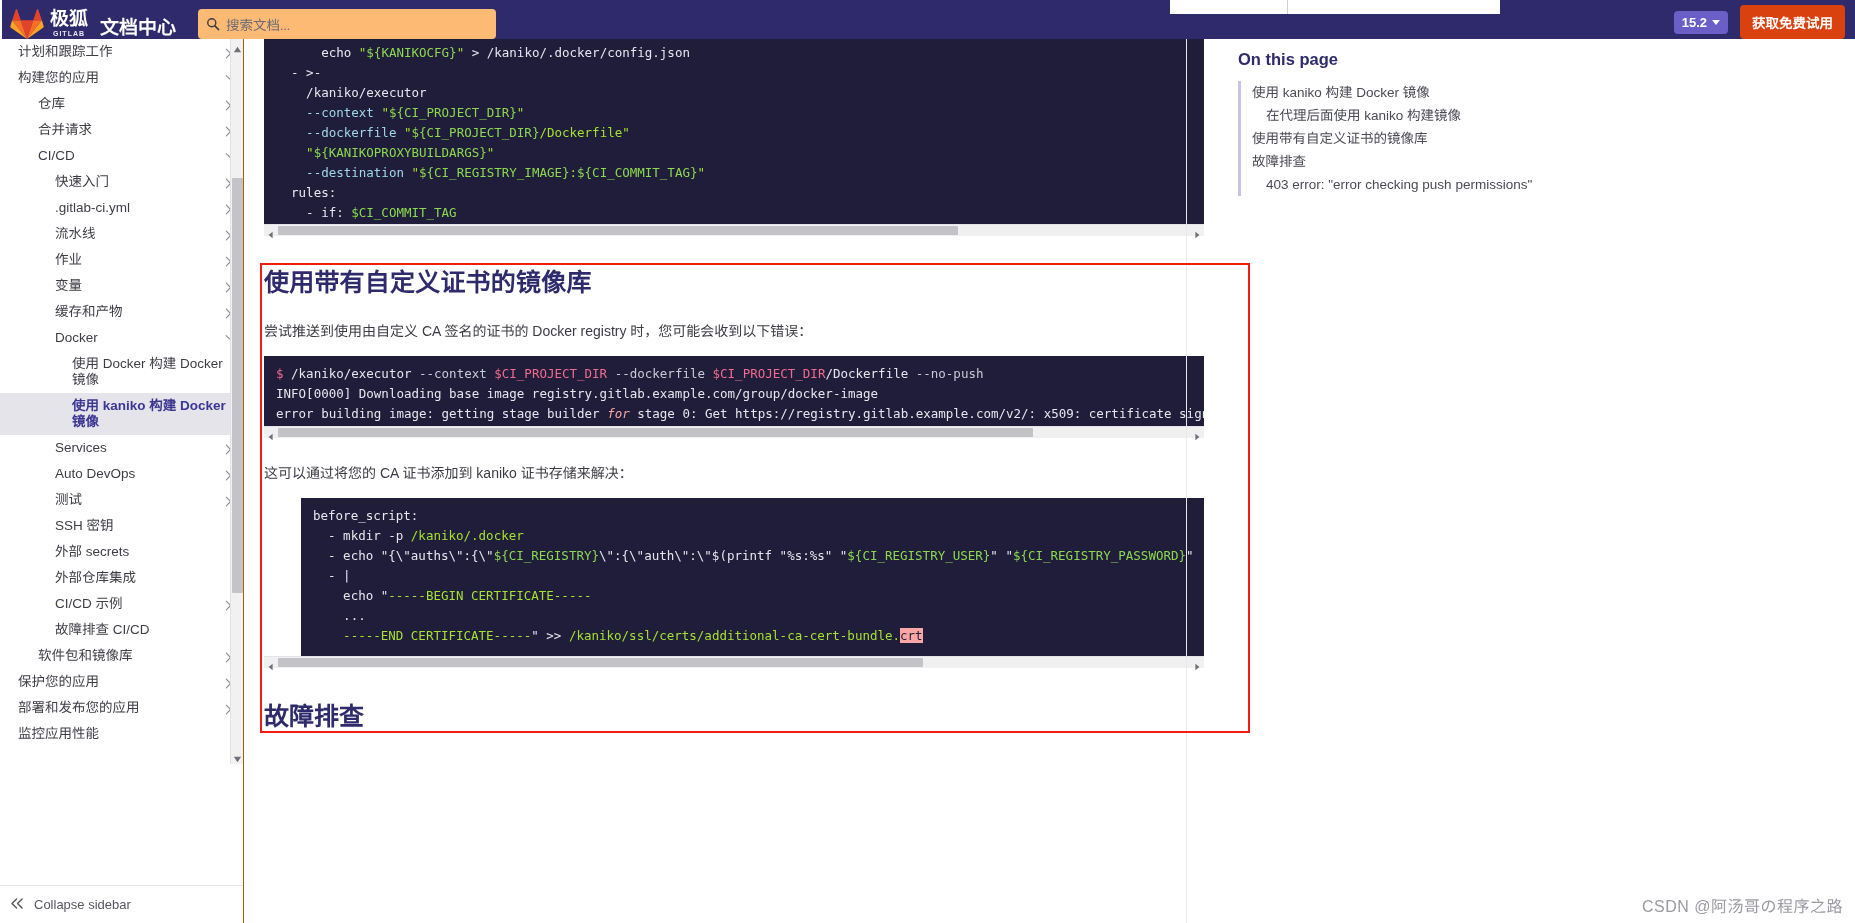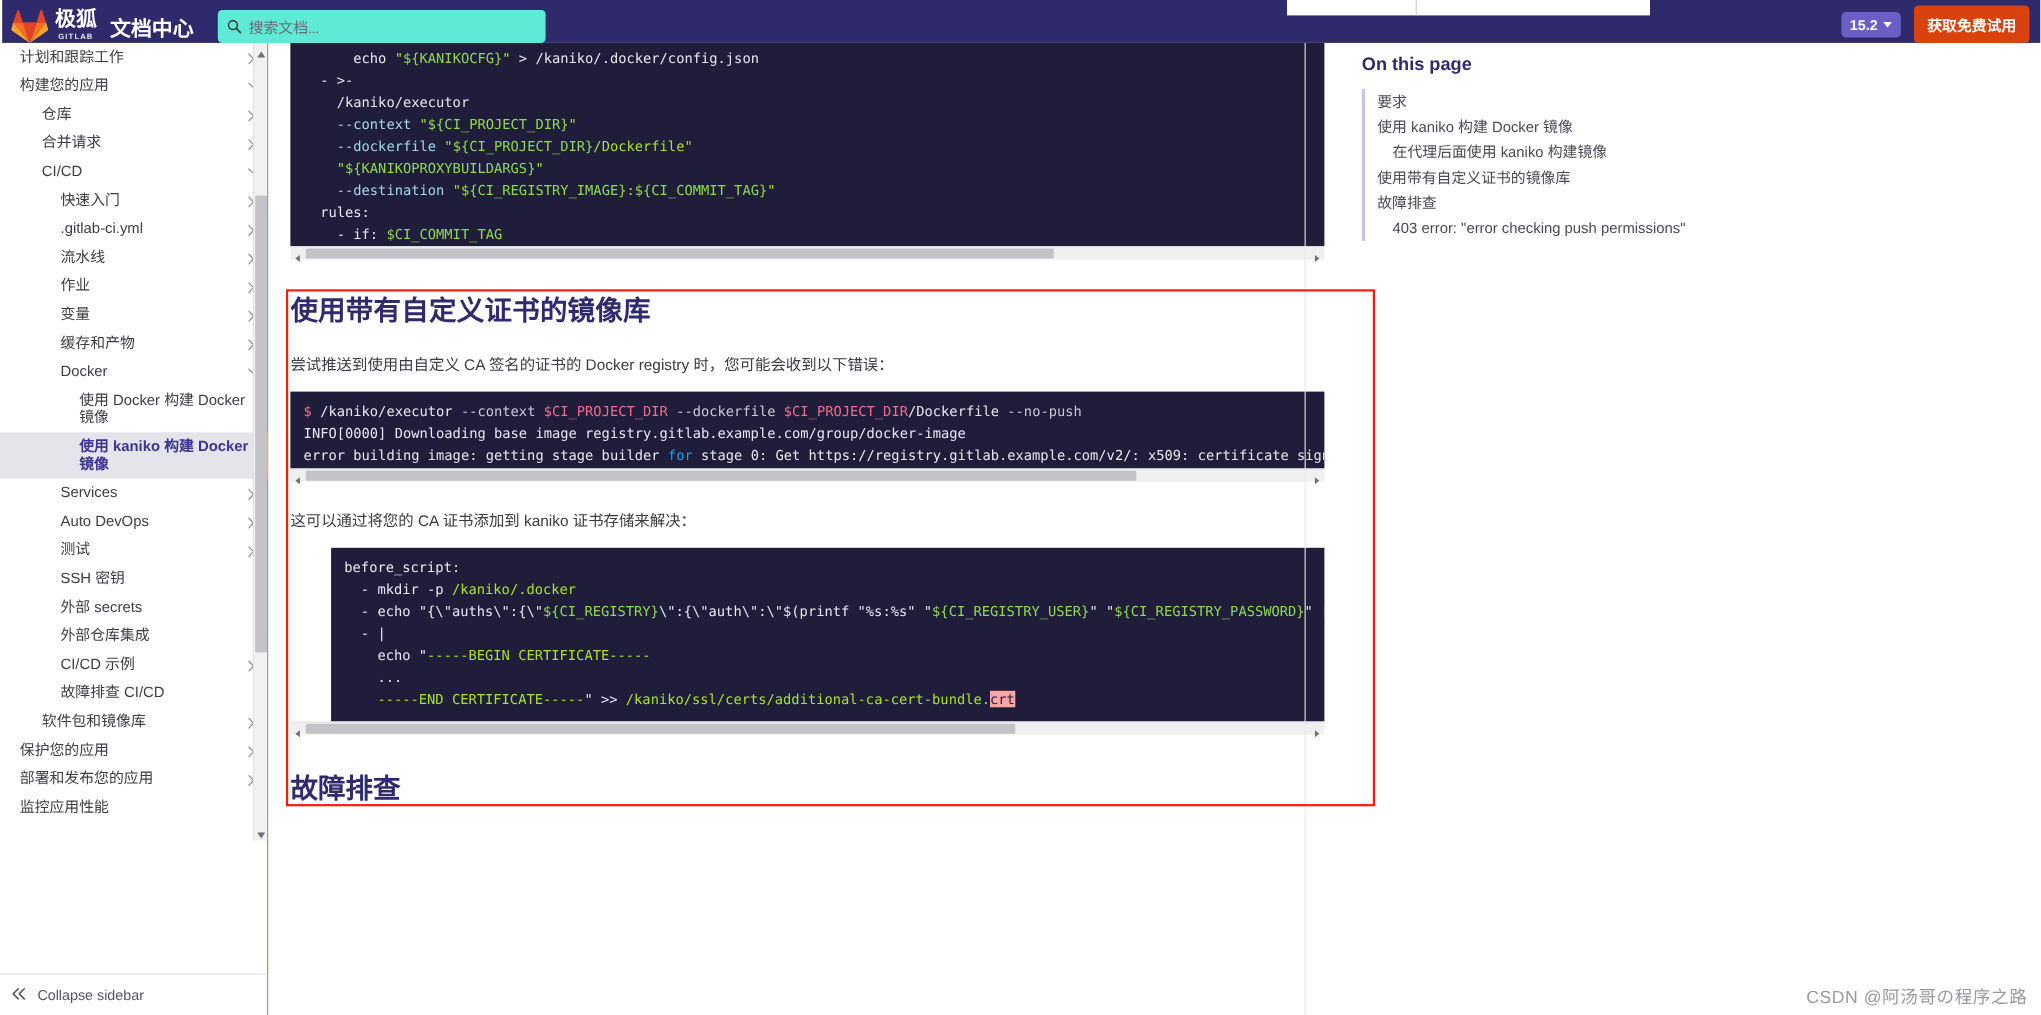--- a/index.html
+++ b/index.html
@@ -27,21 +27,21 @@
   .brand-cn {
     display:flex; flex-direction: column; align-items:center; line-height:1;
     color:#fff;
   }
   .brand-cn .b1 { font-size: 19px; font-weight: 700; letter-spacing:0px; }
   .brand-cn .b2 { font-size: 7px; font-weight: 700; letter-spacing: 1px; margin-top:2px; color:#e9e7f4;}
   .docs-title { color:#fff; font-size:19px; font-weight:700; margin-left:12px; white-space:nowrap;}
   .searchbox {
     margin-left: 22px;
     width: 298px; height: 30px;
-    background:#5eead4; border-radius: 4px;
+    background:#fdba74; border-radius: 4px;
     display:flex; align-items:center; padding: 0 8px;
     gap:6px;
     font-family:Liberation Serif, serif;
   }
   .searchbox .ph { color:#6b6b78; font-size:13.5px; }
   .search-icon { width:14px; height:14px; flex:0 0 auto; }
   .topnav-right { margin-left:auto; display:flex; align-items:center; gap:12px; padding-right:12px;}
   .ver-pill {
     background:#6b5fc7; color:#fff; border-radius:4px;
     padding: 4px 8px; font-size:13px; font-weight:700;
@@ -120,21 +120,21 @@
   }
   .hscroll { height:12px; background:#f0f0f0; position:relative; border-top:1px solid #e4e4e8;}
   .hscroll .thumb { position:absolute; top:1px; height:9px; background:#c3c3c7; border-radius:1px; }
   .hscroll .ar { position:absolute; top:2px; width:8px; height:8px; }
   .hscroll .ar.l { left:3px; }
   .hscroll .ar.r { right:3px; }
 
   .t-green { color:#a6e22e; }
   .t-green2 { color:#8cd94f; }
   .t-pink  { color:#f06b8e; }
-  .t-lav   { color:#0ea5e9; }
+  .t-lav   { color:#fca5a5;font-style:italic; }
   .t-white { color:#e9e9f2; }
   .t-gray  { color:#c9c9d6; }
   .t-cyan  { color:#9fd8e8; }
   .hl { background:#fca5a5; color:#1f1d39; }
 
   h1.sec-title {
     font-size:25px; font-weight:700; color:#2f2a6b;
     margin: 26px 0 22px 0; letter-spacing:.2px;
   }
   h1.sec-title2 {
@@ -488,21 +488,20 @@
     </div>
   </div>
 
   <div class="vline-main"></div>
 
   <div class="redbox"></div>
 
   <div class="rightrail">
     <div class="rr-title">On this page</div>
     <div class="rr-list" id="rrlist">
-        <div class="rr-item">要求</div>
         <div class="rr-item">使用 kaniko 构建 Docker 镜像</div>
         <div class="rr-item sub">在代理后面使用 kaniko 构建镜像</div>
         <div class="rr-item">使用带有自定义证书的镜像库</div>
         <div class="rr-item">故障排查</div>
         <div class="rr-item sub">403 error: "error checking push permissions"</div>
       </div>
   </div>
 
   <div class="watermark">CSDN @阿汤哥の程序之路</div>
 </div>

